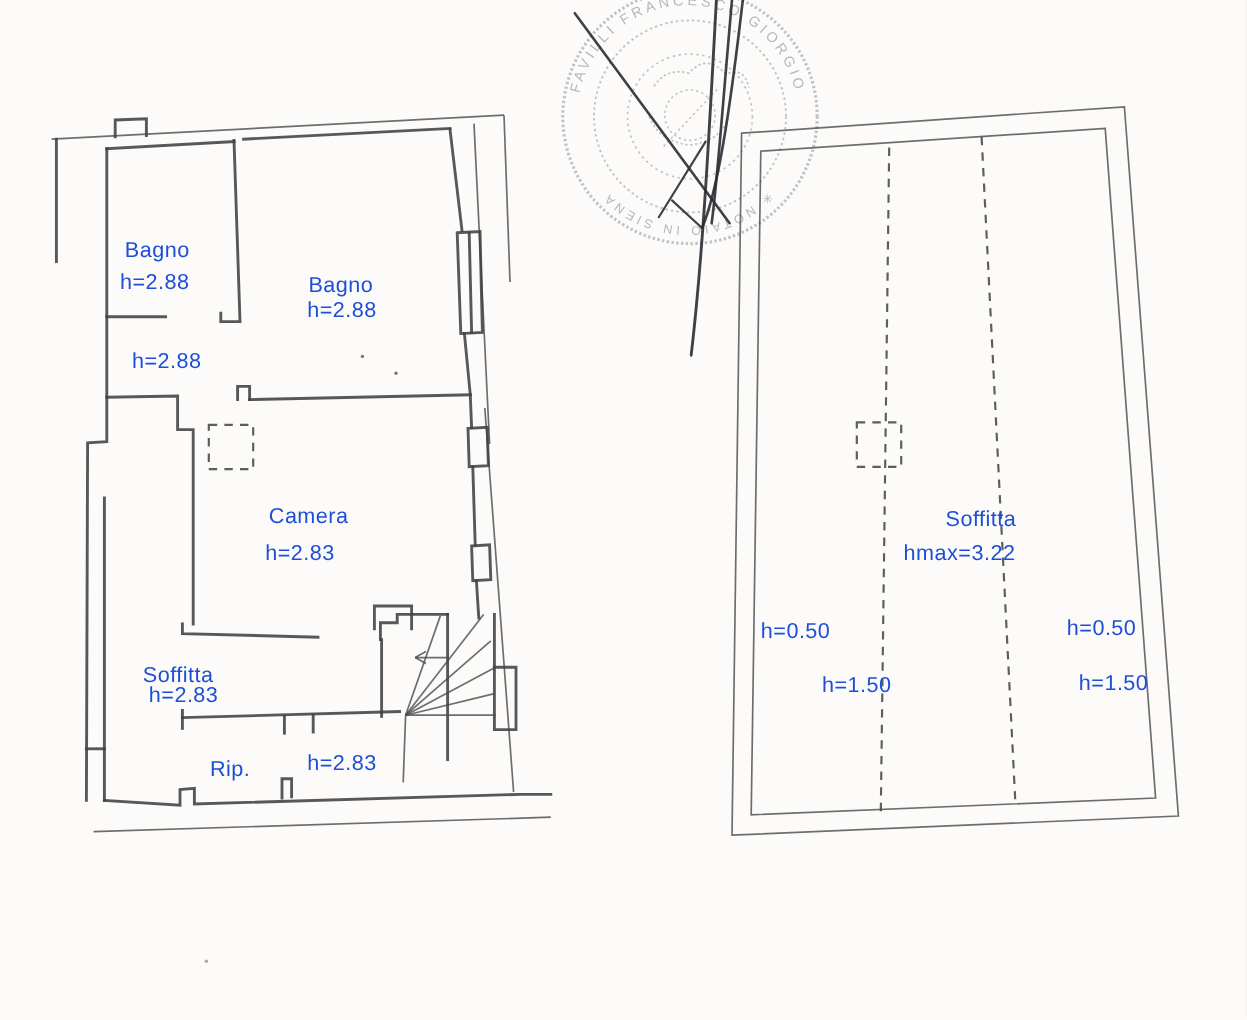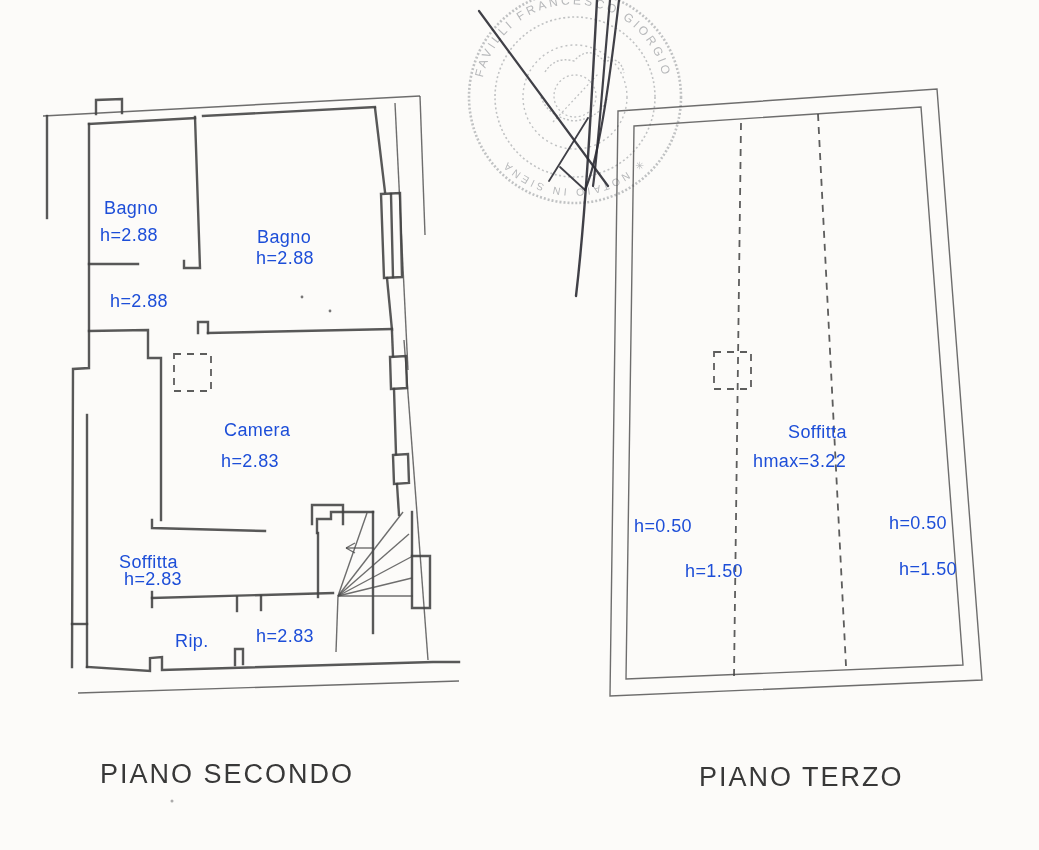--- a/index.html
+++ b/index.html
@@ -168,16 +168,14 @@
   <div class="lbl" style="left:175px;top:632px">Rip.</div>
   <div class="lbl" style="left:256px;top:627px">h=2.83</div>
 
   <div class="lbl" style="left:788px;top:423px">Soffitta</div>
   <div class="lbl" style="left:753px;top:452px">hmax=3.22</div>
   <div class="lbl" style="left:634px;top:517px">h=0.50</div>
   <div class="lbl" style="left:685px;top:562px">h=1.50</div>
   <div class="lbl" style="left:889px;top:514px">h=0.50</div>
   <div class="lbl" style="left:899px;top:560px">h=1.50</div>
 
-  <div class="plan-title" style="left:100px;top:761px">PIANO SECONDO</div>
-  <div class="plan-title" style="left:699px;top:764px">PIANO TERZO</div>
 
 </div>
 
 </body></html>

